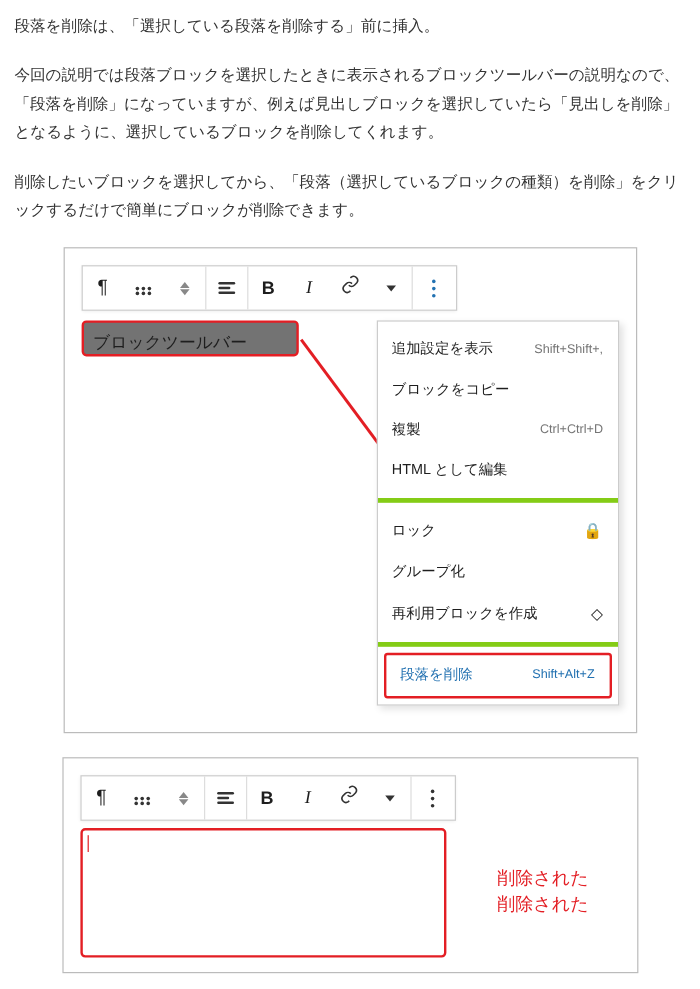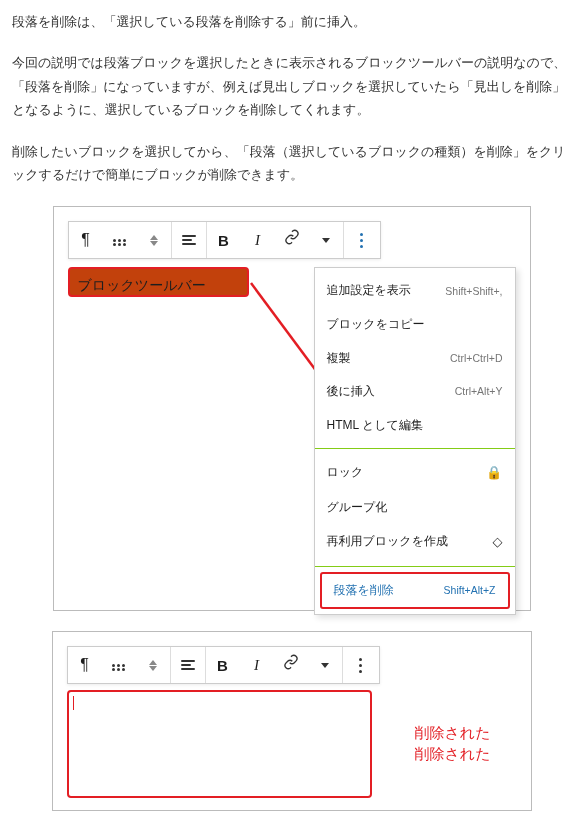--- a/index.html
+++ b/index.html
@@ -109,42 +109,42 @@
     .more-dots-v.gray span { background:#333;}
     
     
     .label-box {
       position: absolute;
       border: 2px solid #e31e24;
       border-radius: 4px;
       padding: 4px 8px;
       font-size: 14px;
       color: #1e1e1e;
-      background: #c2410c;
+      background: #737373;
     }
     .label-toolbar {
       top: 60px;
       left: 14px;
       width: 181px;
       height: 30px;
     }
     
     
     .dropdown {
       position: absolute;
       right: 14px;
       top: 60px;
       width: 202px;
       border: 1px solid #ccc;
       background: #fff;
       box-shadow: 3px 3px 6px rgba(0,0,0,0.12);
       font-size: 12px;
     }
     .dd-section {
-      border-bottom: 1px solid #84cc16;
+      border-bottom: 4px solid #84cc16;
       padding: 6px 0;
     }
     .dd-section:last-child { border-bottom: none; padding:0;}
     .dd-item {
       display: flex;
       justify-content: space-between;
       align-items: center;
       padding: 6px 12px;
       color: #1e1e1e;
     }
@@ -291,24 +291,20 @@
           </div>
         <div class="dd-item">
             <span>ブロックをコピー</span>
             <span class="shortcut"></span>
           </div>
         <div class="dd-item">
             <span>複製</span>
             <span class="shortcut">Ctrl+Ctrl+D</span>
           </div>
         <div class="dd-item">
-            <span>後に挿入</span>
-            <span class="shortcut">Ctrl+Alt+Y</span>
-          </div>
-        <div class="dd-item">
             <span>HTML として編集</span>
             <span class="shortcut"></span>
           </div>
       </div>
       <div class="dd-section">
         <div class="dd-item">
             <span>ロック</span>
             <span class="icon-right">🔒</span>
           </div>
         <div class="dd-item">

